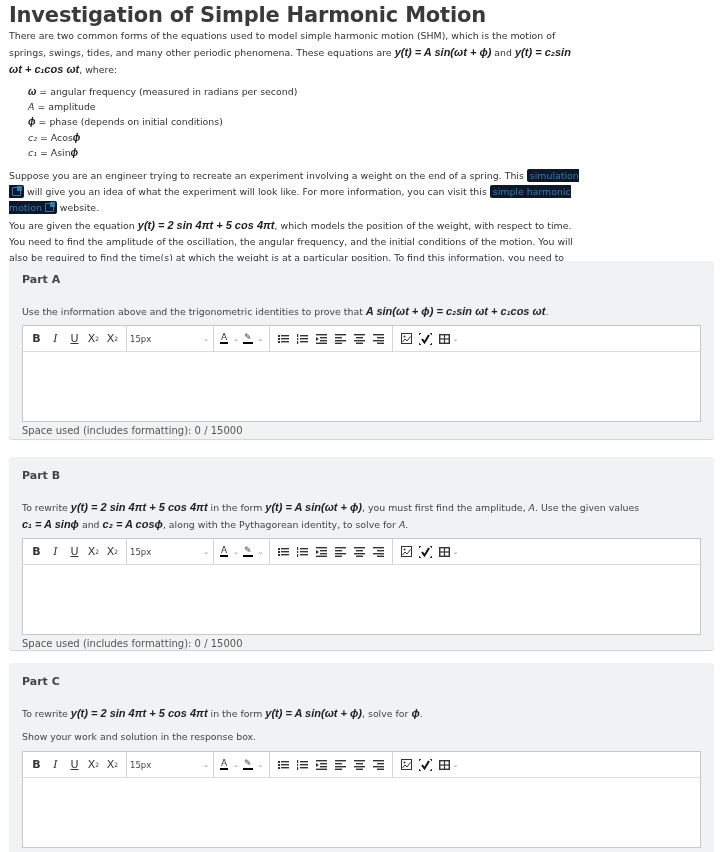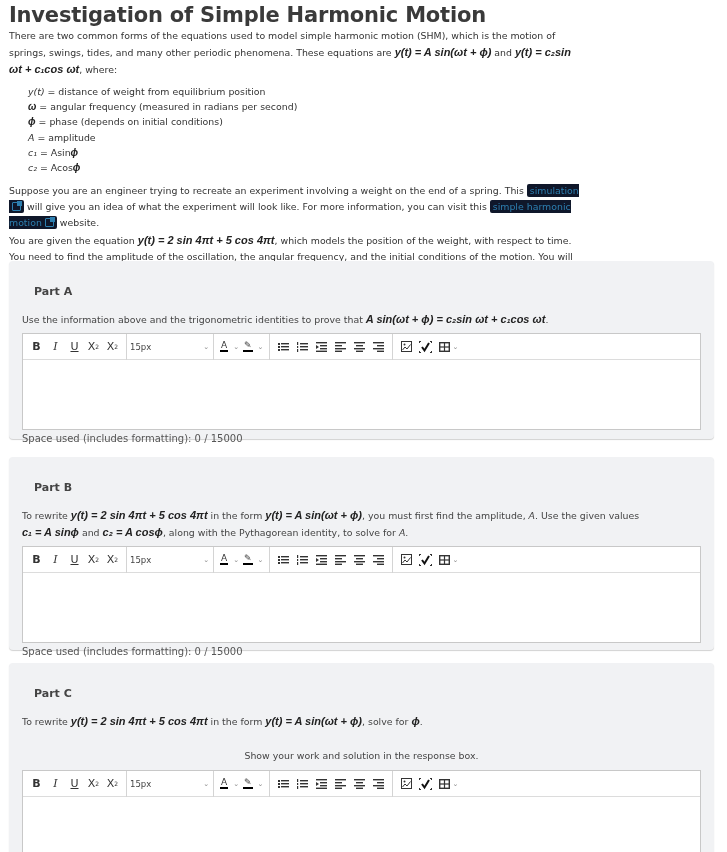--- a/index.html
+++ b/index.html
@@ -37,24 +37,24 @@
   }
   .ext:after { content: ""; position: absolute; right: -2px; top: -2px; width: 5px; height: 5px; background: #2d7fb0; transform: rotate(0deg); }
 
   .panel {
     position: absolute; left: 9px; width: 705px;
     background: #f1f2f4; border-radius: 4px;
     box-shadow: 0 1px 1px rgba(0,0,0,0.18);
     padding: 12px 13px 0 13px;
   }
   .panel h2 {
-    margin: 12px; font-size: 11px; font-weight: bold; color: #444; line-height: 14px;
-  }
-  .panel .q { margin-top: 4px; line-height: 16px; color: #444; }
-  .panel .q2 { margin-top: 18px; line-height: 16px; color: #444; text-align: center; }
+    margin: 0; font-size: 11px; font-weight: bold; color: #444; line-height: 14px;
+  }
+  .panel .q { margin-top: 16px; line-height: 16px; color: #444; }
+  .panel .q2 { margin-top: 7px; line-height: 16px; color: #444; }
   .editor {
     width: 679px; border: 1px solid #c8c8c8; background: #fff; margin-top: 5px;
   }
   .toolbar {
     height: 26px; border-bottom: 1px solid #dcdcdc; display: flex; align-items: center;
   }
   .tgroup { display: flex; align-items: center; height: 26px; border-right: 1px solid #d4d4d4; padding: 0 4px; }
   .tgroup:last-child { border-right: none; }
   .tb {
     width: 19px; height: 20px; display: flex; align-items: center; justify-content: center;
@@ -79,26 +79,25 @@
 </style>
 </head>
 <body>
 
 <div class="page">
   <h1>Investigation of Simple Harmonic Motion</h1>
 
   <p class="intro"><span>There are two common forms of the equations used to model simple harmonic motion (SHM), which is the motion of springs, swings, tides, and many other periodic phenomena. These equations are </span><span class="m">y(t) = A sin(ωt + ϕ)</span><span> and </span><span class="m">y(t) = c₂sin ωt + c₁cos ωt</span><span>, where:</span></p>
 
   <div class="deflist">
-    <div><i>y(t)</i><span> = distance of weight from equilibrium position</span></div>
     <div><b class="m" style="font-size:10px">ω</b><span> = angular frequency (measured in radians per second)</span></div>
+    <div><i>A</i><span> = amplitude</span></div>
     <div><b class="m" style="font-size:10px">ϕ</b><span> = phase (depends on initial conditions)</span></div>
-    <div><i>A</i><span> = amplitude</span></div>
+    <div><i>c₂</i><span> = Acos</span><b class="m" style="font-size:10px">ϕ</b></div>
     <div><i>c₁</i><span> = Asin</span><b class="m" style="font-size:10px">ϕ</b></div>
-    <div><i>c₂</i><span> = Acos</span><b class="m" style="font-size:10px">ϕ</b></div>
   </div>
 
   <p class="para"><span>Suppose you are an engineer trying to recreate an experiment involving a weight on the end of a spring. This </span><a class="link"><span>simulation</span><span class="ext"></span></a><span> will give you an idea of what the experiment will look like. For more information, you can visit this </span><a class="link"><span>simple harmonic motion</span><span class="ext"></span></a><span> website.</span></p>
 
   <p class="para2"><span>You are given the equation </span><span class="m">y(t) = 2 sin 4πt + 5 cos 4πt</span><span>, which models the position of the weight, with respect to time. You need to find the amplitude of the oscillation, the angular frequency, and the initial conditions of the motion. You will also be required to find the time(s) at which the weight is at a particular position. To find this information, you need to convert the equation to the first form, </span><span class="m">y(t) = A sin(ωt + ϕ)</span><span>.</span></p>
 </div>
 
 <div class="panel" style="top:261px; height:178px;">
   <h2>Part A</h2>
   <p class="q"><span>Use the information above and the trigonometric identities to prove that </span><span class="m">A sin(ωt + ϕ) = c₂sin ωt + c₁cos ωt</span><span>.</span></p>

